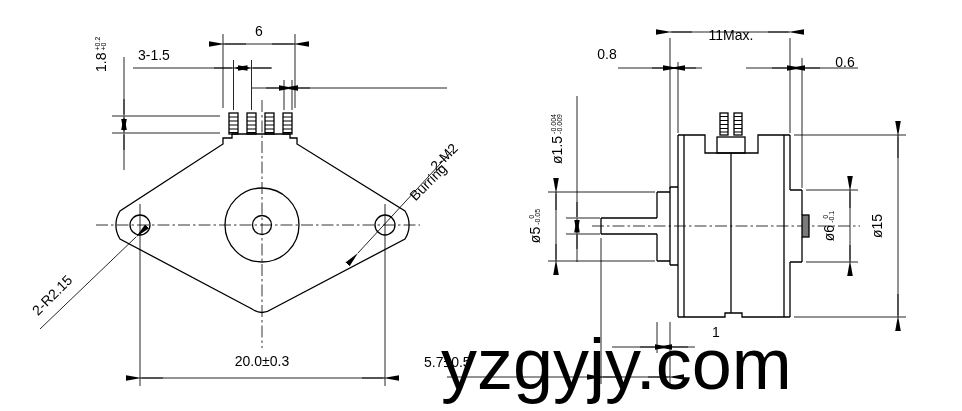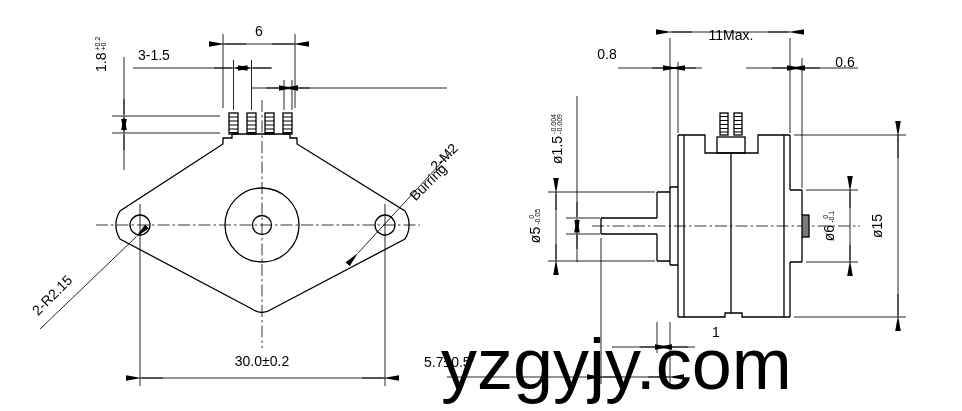--- a/index.html
+++ b/index.html
@@ -245,21 +245,21 @@
   <div class="lbl" style="left:138px;top:47px;width:58px;height:16px;">3-1.5</div>
 
   <div class="lbl c" style="left:249px;top:23px;width:20px;height:16px;">6</div>
 
 
   <div class="lbl c rot45" style="left:421px;top:149px;width:46px;height:16px;">2-M2</div>
   <div class="lbl c rot45" style="left:399px;top:174px;width:58px;height:16px;">Burring</div>
 
   <div class="lbl c rot45" style="left:19px;top:287px;width:66px;height:16px;">2-R2.15</div>
 
-  <div class="lbl c" style="left:222px;top:353px;width:80px;height:16px;">30.0±0.2</div>
+  <div class="lbl c" style="left:222px;top:353px;width:80px;height:16px;">20.0±0.3</div>
 
   <div class="lbl c" style="left:696px;top:27px;width:70px;height:16px;">11Max.</div>
 
   <div class="lbl c" style="left:589px;top:46px;width:36px;height:16px;text-align:right;">0.8</div>
 
   <div class="lbl c" style="left:827px;top:47px;width:36px;height:16px;margin-top:7px;">0.6</div>
 
   <div class="lbl c rot90" style="left:511px;top:131px;width:92px;height:16px;">
     <span>ø1.5</span>
     <span class="tolstack">

